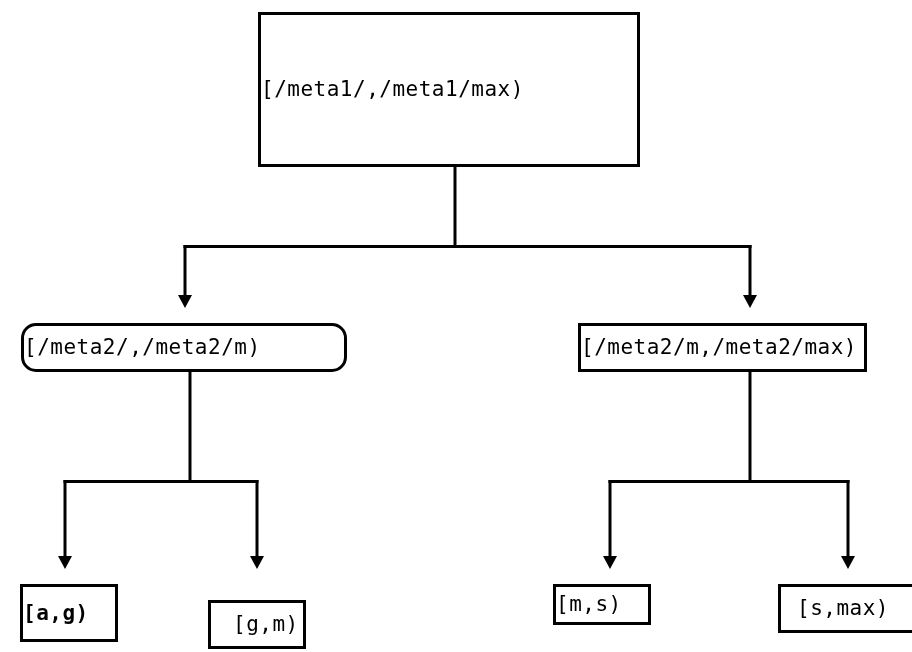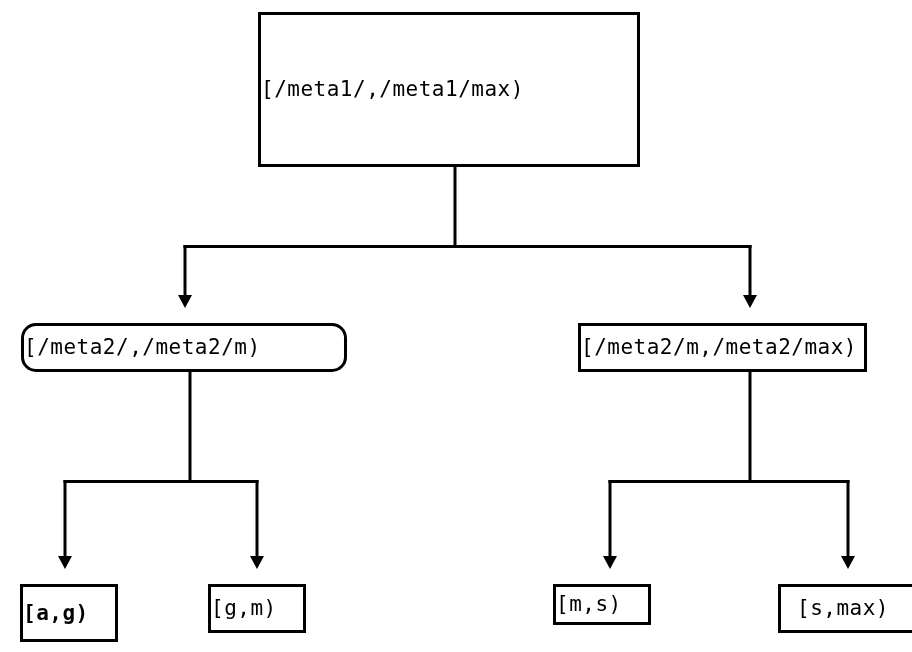--- a/index.html
+++ b/index.html
@@ -68,23 +68,24 @@
   
   #node-leaf-ag {
     left: 20px;
     top: 584px;
     width: 98px;
     height: 58px;
     font-weight: bold;
   }
   #node-leaf-gm {
     left: 208px;
-    top: 584px;
+    top: 600px;
     width: 98px;
     height: 49px;
+    padding-left: 22px;
   }
   #node-leaf-ms {
     left: 553px;
     top: 584px;
     width: 98px;
     height: 41px;
   }
   #node-leaf-smax {
     left: 778px;
     top: 584px;

